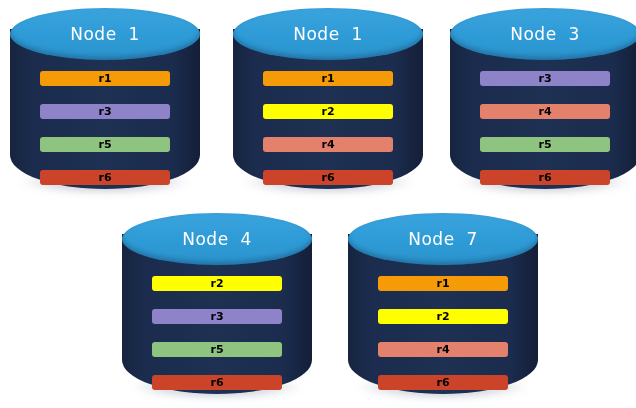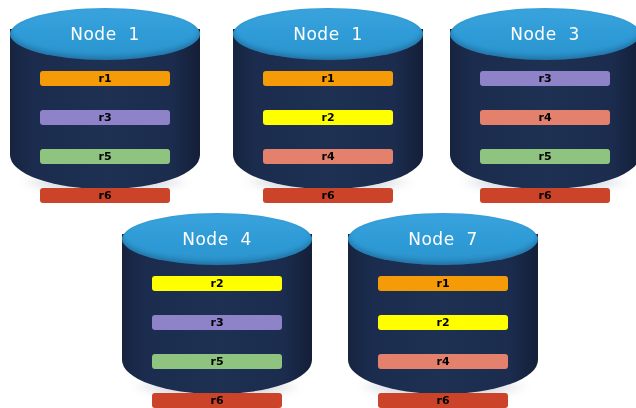--- a/index.html
+++ b/index.html
@@ -97,21 +97,21 @@
 
   
   .replica-list {
     position: absolute;
     left: 30px;
     top: 63px;
     width: 130px;
   }
   .replica {
     height: 15px;
-    margin-bottom: 24px;
+    margin-bottom: 18px;
     border-radius: 3px;
     display: flex;
     align-items: center;
     justify-content: center;
     font-size: 11px;
     font-weight: bold;
     color: #000000;
     line-height: 1;
   }
   .replica:last-child { margin-bottom: 0; }

